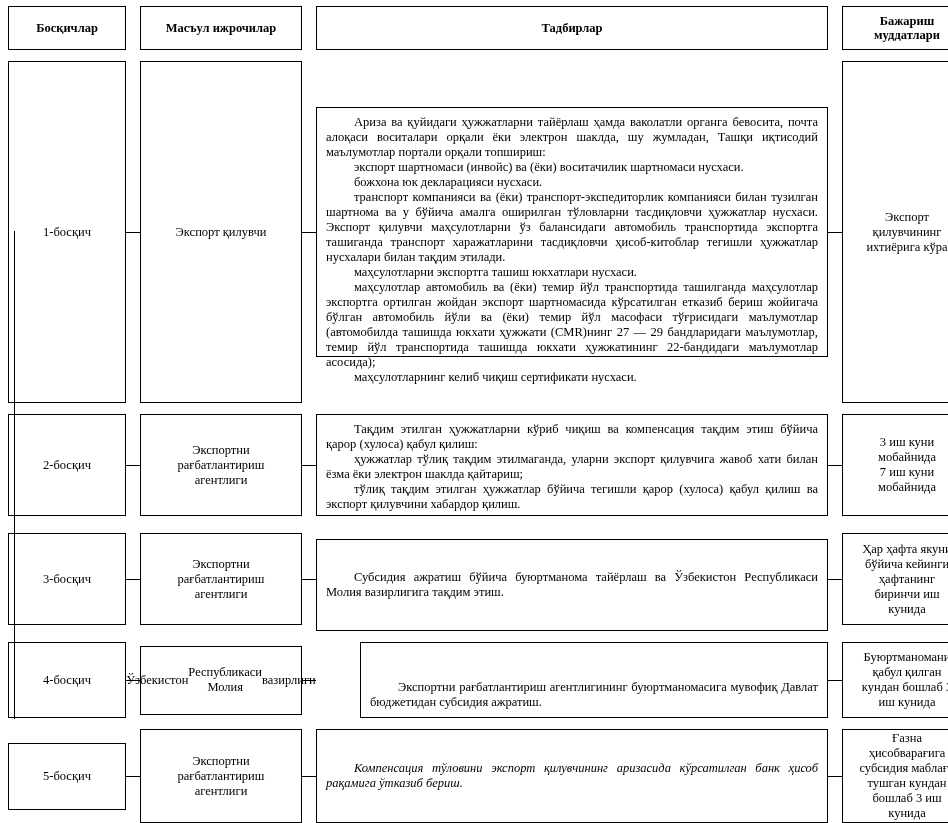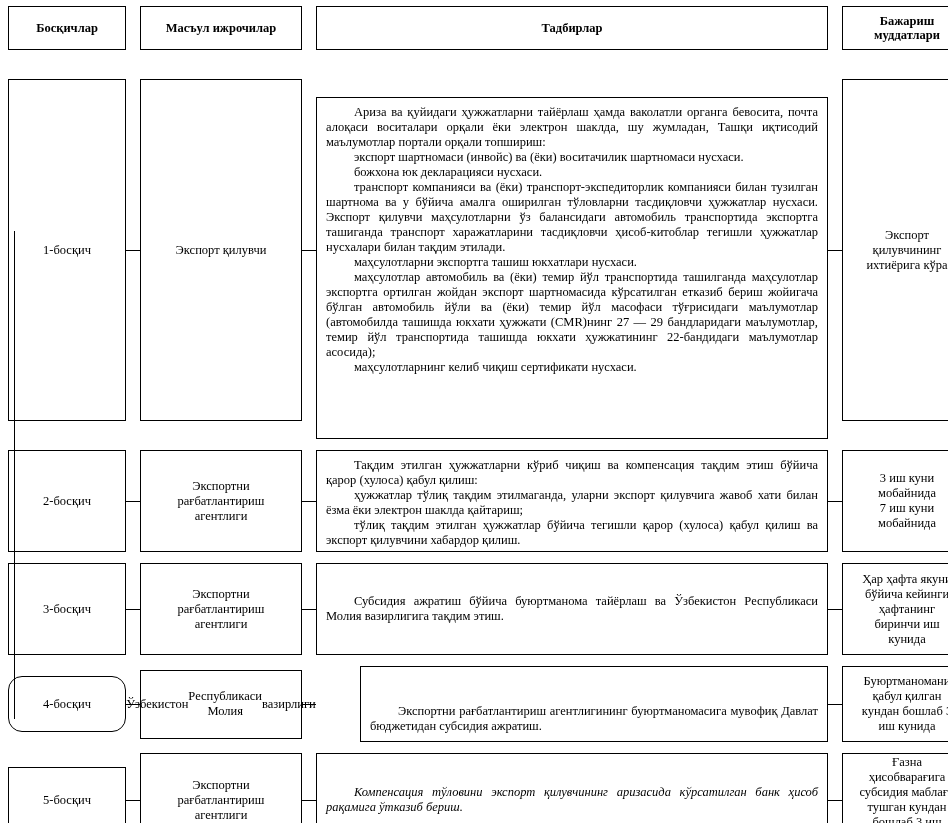--- a/index.html
+++ b/index.html
@@ -156,21 +156,21 @@
           </td>
         <td>
           <div class="cell" style="height:342px;">Экспорт қилувчи</div>
         </td>
         <td>
             <div class="conn">
               <div class="hline"></div>
             </div>
           </td>
         <td>
-          <div class="cell measures" style="height:342px;margin-top:36px;">
+          <div class="cell measures" style="height:250px;">
             <p class="first">Ариза ва қуйидаги ҳужжатларни тайёрлаш ҳамда ваколатли органга бевосита, почта алоқаси воситалари орқали ёки электрон шаклда, шу жумладан, Ташқи иқтисодий маълумотлар портали орқали топшириш:</p>
             <p>экспорт шартномаси (инвойс) ва (ёки) воситачилик шартномаси нусхаси.</p>
             <p>божхона юк декларацияси нусхаси.</p>
             <p>транспорт компанияси ва (ёки) транспорт-экспедиторлик компанияси билан тузилган шартнома ва у бўйича амалга оширилган тўловларни тасдиқловчи ҳужжатлар нусхаси. Экспорт қилувчи маҳсулотларни ўз балансидаги автомобиль транспортида экспортга ташиганда транспорт харажатларини тасдиқловчи ҳисоб-китоблар тегишли ҳужжатлар нусхалари билан тақдим этилади.</p>
             <p>маҳсулотларни экспортга ташиш юкхатлари нусхаси.</p>
             <p>маҳсулотлар автомобиль ва (ёки) темир йўл транспортида ташилганда маҳсулотлар экспортга ортилган жойдан экспорт шартномасида кўрсатилган етказиб бериш жойигача бўлган автомобиль йўли ва (ёки) темир йўл масофаси тўғрисидаги маълумотлар (автомобилда ташишда юкхати ҳужжати (CMR)нинг 27 — 29 бандларидаги маълумотлар, темир йўл транспортида ташишда юкхати ҳужжатининг 22-бандидаги маълумотлар асосида);</p>
             <p>маҳсулотларнинг келиб чиқиш сертификати нусхаси.</p>
           </div>
         </td>
         <td>
@@ -253,21 +253,21 @@
             <span>рағбатлантириш</span>
             <span>агентлиги</span>
           </div>
         </td>
         <td>
             <div class="conn">
               <div class="hline"></div>
             </div>
           </td>
         <td>
-          <div class="cell measures" style="height:92px; display:flex; align-items:center;">
+          <div class="cell measures" style="height:92px; display:flex; align-items:center;margin-top:12px;">
             <p class="first" style="width:100%;">Субсидия ажратиш бўйича буюртманома тайёрлаш ва Ўзбекистон Республикаси Молия вазирлигига тақдим этиш.</p>
           </div>
         </td>
         <td>
             <div class="conn">
               <div class="hline"></div>
             </div>
           </td>
         <td>
           <div class="cell" style="height:92px; flex-direction:column;">
@@ -279,21 +279,21 @@
           </div>
         </td>
       </tr>
 
       <tr class="row-spacer">
           <td colspan="7"></td>
         </tr>
 
       <tr>
         <td>
-          <div class="cell stage" style="height:56px;border-radius:14px;">4-босқич</div>
+          <div class="cell stage" style="height:76px;">4-босқич</div>
         </td>
         <td>
             <div class="conn">
               <div class="hline"></div>
             </div>
           </td>
         <td>
           <div class="cell" style="height:69px; flex-direction:row;">
             <span>Ўзбекистон</span>
             <span>Республикаси Молия</span>

